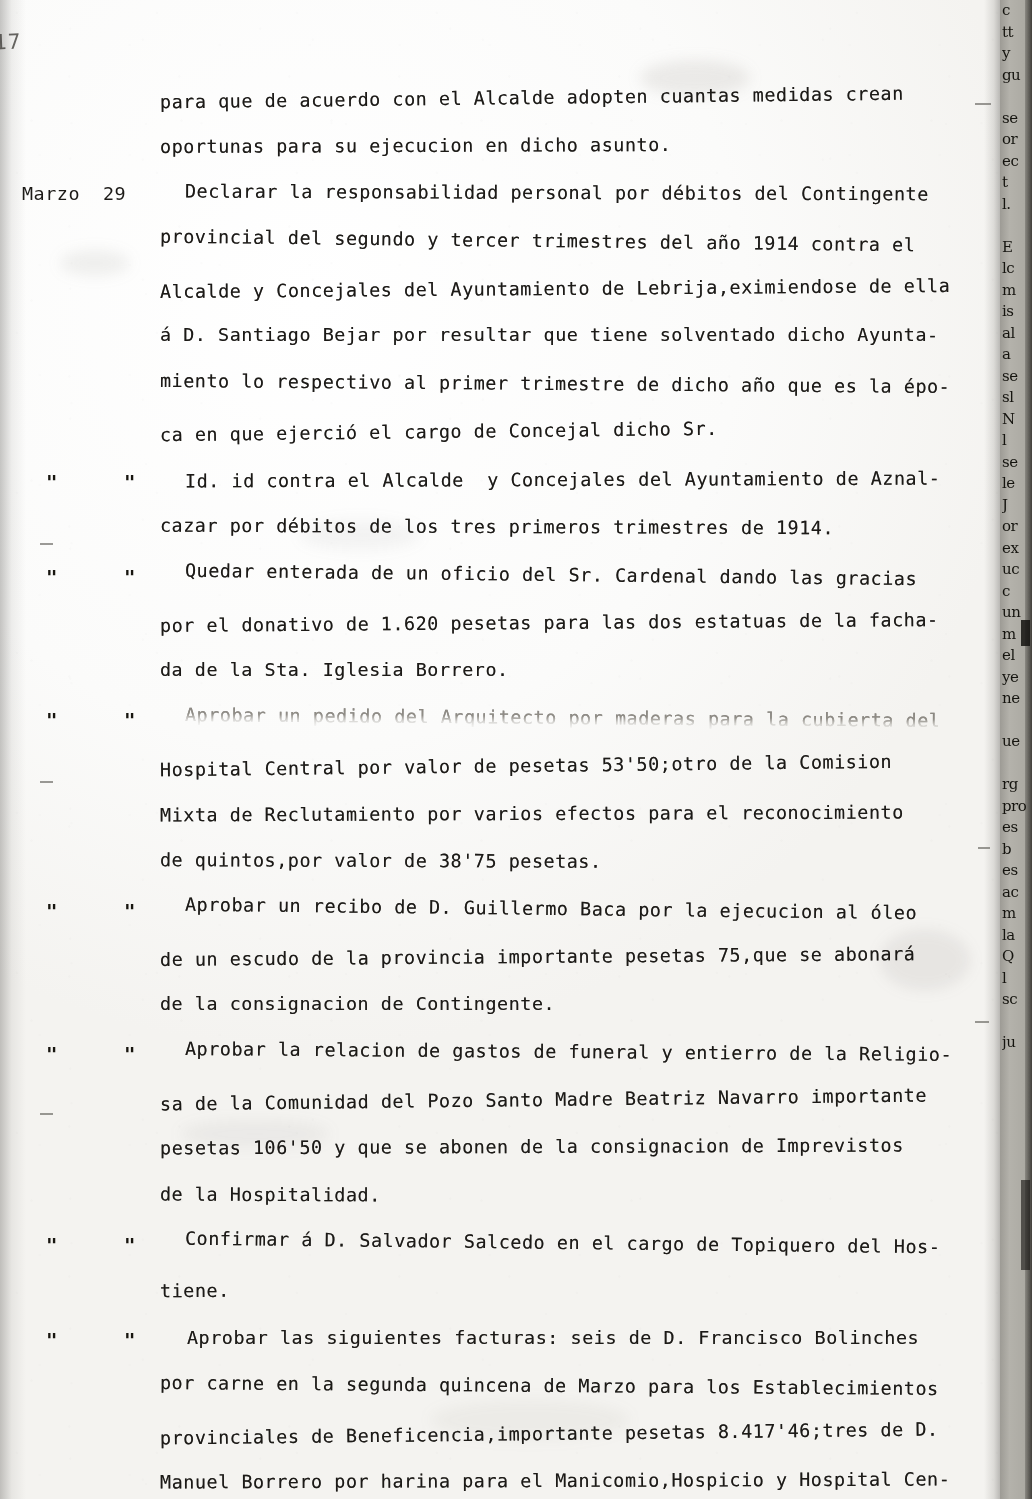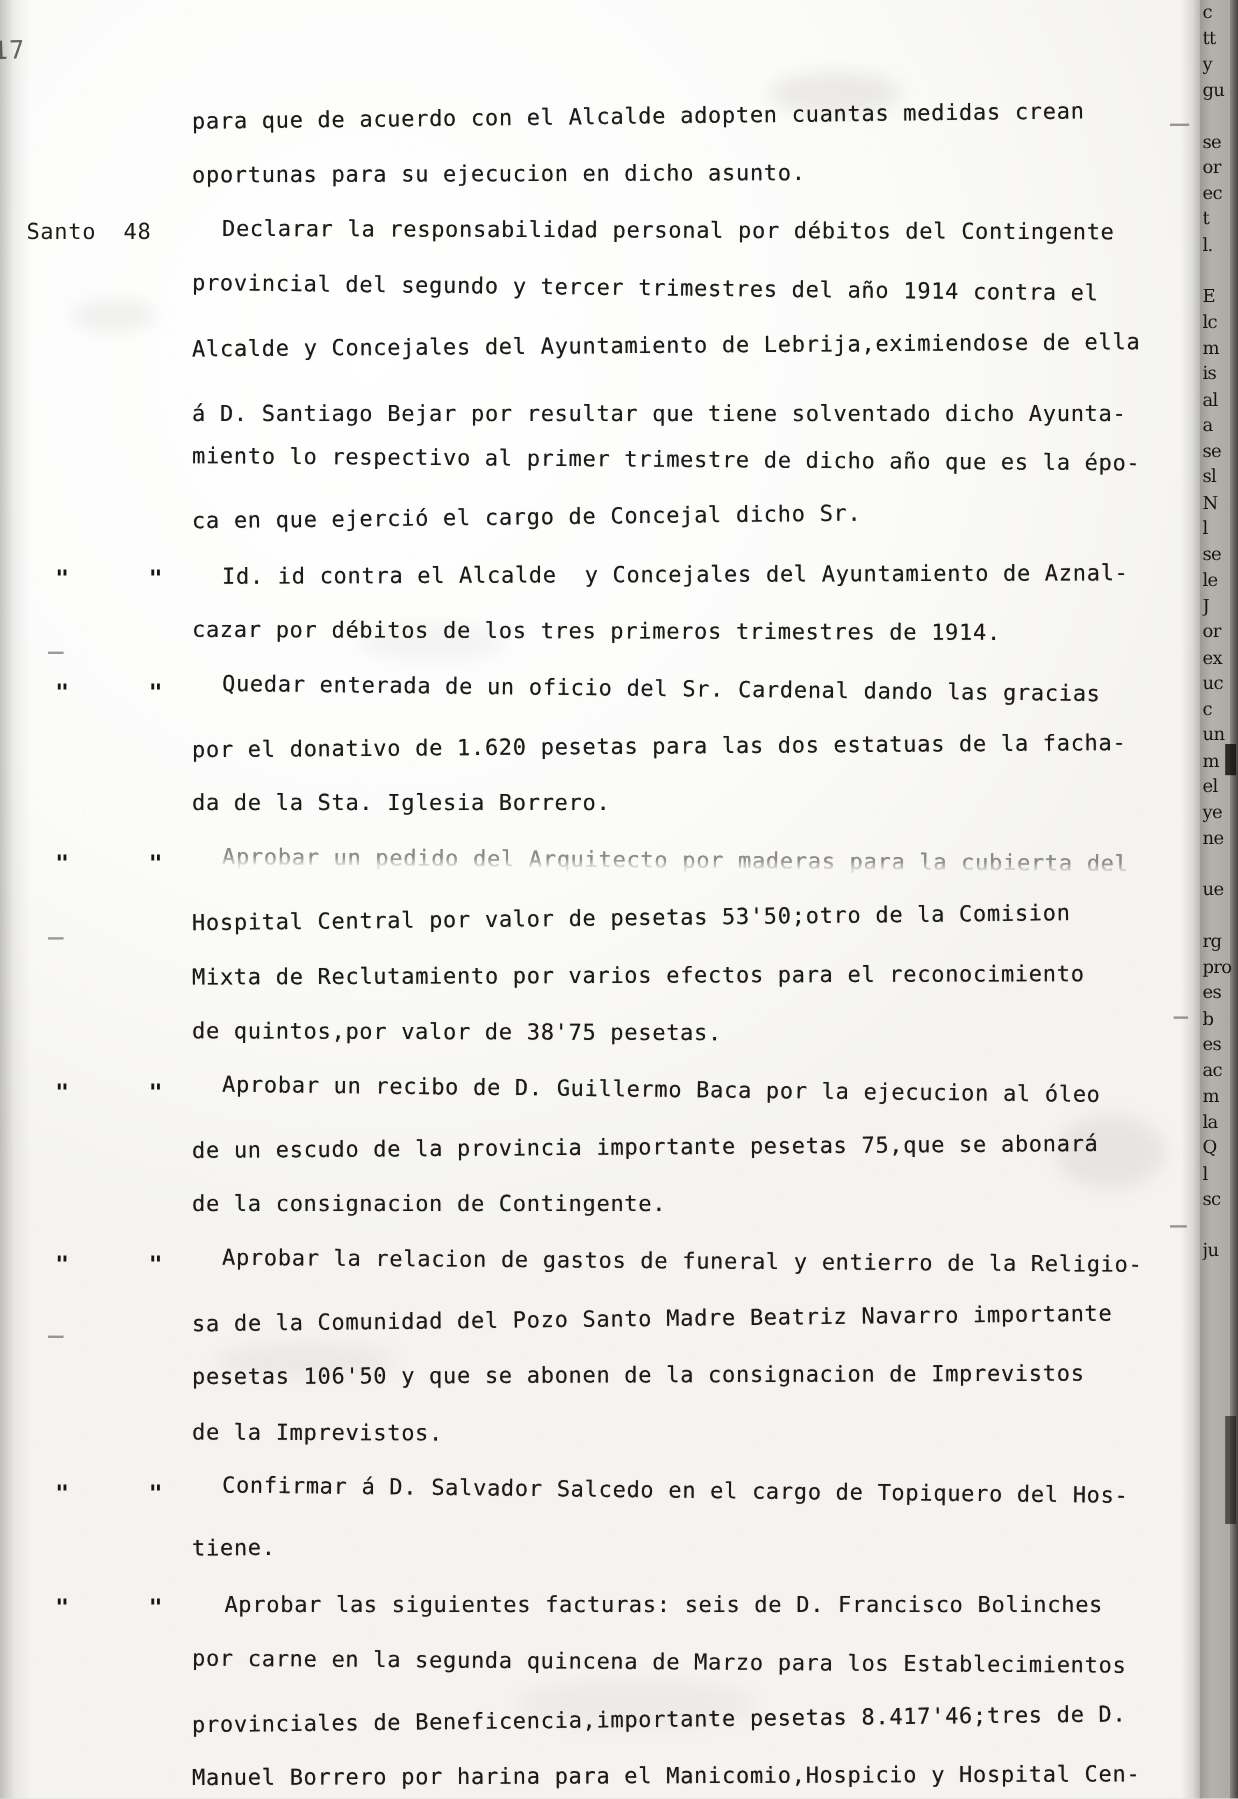--- a/index.html
+++ b/index.html
@@ -176,22 +176,22 @@
   <div class="folio">17</div>
 
   <div class="stray-dash" style="left:975px; top:103px; width:16px;"></div>
   <div class="stray-dash" style="left:40px;  top:543px; width:13px;"></div>
   <div class="stray-dash" style="left:40px;  top:781px; width:13px;"></div>
   <div class="stray-dash" style="left:40px;  top:1113px;width:13px;"></div>
   <div class="stray-dash" style="left:975px; top:1021px;width:14px;"></div>
   <div class="stray-dash" style="left:978px; top:847px; width:12px;"></div>
 
   <div id="margin-col">
-      <div class="marginal" style="left: 22px; top: 183.4px;">Santo</div>
-      <div class="marginal" style="left: 103px; top: 183.4px;">48</div>
+      <div class="marginal" style="left: 22px; top: 183.4px;">Marzo</div>
+      <div class="marginal" style="left: 103px; top: 183.4px;">29</div>
       <div class="ditto" style="left: 46px; top: 470.6px;">"</div>
       <div class="ditto" style="left: 124px; top: 470.6px;">"</div>
       <div class="ditto" style="left: 46px; top: 566px;">"</div>
       <div class="ditto" style="left: 124px; top: 566px;">"</div>
       <div class="ditto" style="left: 46px; top: 709.1px;">"</div>
       <div class="ditto" style="left: 124px; top: 709.1px;">"</div>
       <div class="ditto" style="left: 46px; top: 899.9px;">"</div>
       <div class="ditto" style="left: 124px; top: 899.9px;">"</div>
       <div class="ditto" style="left: 46px; top: 1043px;">"</div>
       <div class="ditto" style="left: 124px; top: 1043px;">"</div>
@@ -200,39 +200,39 @@
       <div class="ditto" style="left: 46px; top: 1329.2px;">"</div>
       <div class="ditto" style="left: 124px; top: 1329.2px;">"</div>
     </div>
 
   <div id="body-col">
       <div class="typed-line" style="left: 160px; top: 88px; transform: rotate(-0.66deg);">para que de acuerdo con el Alcalde adopten cuantas medidas crean</div>
       <div class="typed-line" style="left: 160px; top: 135.7px; transform: rotate(-0.22deg);">oportunas para su ejecucion en dicho asunto.</div>
       <div class="typed-line" style="left: 185px; top: 183.4px; transform: rotate(0.22deg);">Declarar la responsabilidad personal por débitos del Contingente</div>
       <div class="typed-line" style="left: 160px; top: 231.1px; transform: rotate(0.66deg);">provincial del segundo y tercer trimestres del año 1914 contra el</div>
       <div class="typed-line" style="left: 160px; top: 278.8px; transform: rotate(-0.44deg);">Alcalde y Concejales del Ayuntamiento de Lebrija,eximiendose de ella</div>
-      <div class="typed-line" style="left: 160px; top: 336px; transform: rotate(0deg);">á D. Santiago Bejar por resultar que tiene solventado dicho Ayunta-</div>
+      <div class="typed-line" style="left: 160px; top: 325px; transform: rotate(0deg);">á D. Santiago Bejar por resultar que tiene solventado dicho Ayunta-</div>
       <div class="typed-line" style="left: 160px; top: 374.2px; transform: rotate(0.44deg);">miento lo respectivo al primer trimestre de dicho año que es la épo-</div>
       <div class="typed-line" style="left: 160px; top: 421.9px; transform: rotate(-0.66deg);">ca en que ejerció el cargo de Concejal dicho Sr.</div>
       <div class="typed-line" style="left: 185px; top: 469.6px; transform: rotate(-0.22deg);">Id. id contra el Alcalde  y Concejales del Ayuntamiento de Aznal-</div>
       <div class="typed-line" style="left: 160px; top: 517.3px; transform: rotate(0.22deg);">cazar por débitos de los tres primeros trimestres de 1914.</div>
       <div class="typed-line" style="left: 185px; top: 565px; transform: rotate(0.66deg);">Quedar enterada de un oficio del Sr. Cardenal dando las gracias</div>
       <div class="typed-line" style="left: 160px; top: 612.7px; transform: rotate(-0.44deg);">por el donativo de 1.620 pesetas para las dos estatuas de la facha-</div>
       <div class="typed-line" style="left: 160px; top: 660.4px; transform: rotate(0deg);">da de la Sta. Iglesia Borrero.</div>
       <div class="typed-line ink-faint" style="left: 185px; top: 708.1px; transform: rotate(0.44deg);">Aprobar un pedido del Arquitecto por maderas para la cubierta del</div>
       <div class="typed-line" style="left: 160px; top: 755.8px; transform: rotate(-0.66deg);">Hospital Central por valor de pesetas 53'50;otro de la Comision</div>
       <div class="typed-line" style="left: 160px; top: 803.5px; transform: rotate(-0.22deg);">Mixta de Reclutamiento por varios efectos para el reconocimiento</div>
       <div class="typed-line" style="left: 160px; top: 851.2px; transform: rotate(0.22deg);">de quintos,por valor de 38'75 pesetas.</div>
       <div class="typed-line" style="left: 185px; top: 898.9px; transform: rotate(0.66deg);">Aprobar un recibo de D. Guillermo Baca por la ejecucion al óleo</div>
       <div class="typed-line" style="left: 160px; top: 946.6px; transform: rotate(-0.44deg);">de un escudo de la provincia importante pesetas 75,que se abonará</div>
       <div class="typed-line" style="left: 160px; top: 994.3px; transform: rotate(0deg);">de la consignacion de Contingente.</div>
       <div class="typed-line" style="left: 185px; top: 1042px; transform: rotate(0.44deg);">Aprobar la relacion de gastos de funeral y entierro de la Religio-</div>
       <div class="typed-line" style="left: 160px; top: 1089.7px; transform: rotate(-0.66deg);">sa de la Comunidad del Pozo Santo Madre Beatriz Navarro importante</div>
       <div class="typed-line" style="left: 160px; top: 1137.4px; transform: rotate(-0.22deg);">pesetas 106'50 y que se abonen de la consignacion de Imprevistos</div>
-      <div class="typed-line" style="left: 160px; top: 1185.1px; transform: rotate(0.22deg);">de la Imprevistos.</div>
+      <div class="typed-line" style="left: 160px; top: 1185.1px; transform: rotate(0.22deg);">de la Hospitalidad.</div>
       <div class="typed-line" style="left: 185px; top: 1232.8px; transform: rotate(0.66deg);">Confirmar á D. Salvador Salcedo en el cargo de Topiquero del Hos-</div>
       <div class="typed-line" style="left: 160px; top: 1280.5px; transform: rotate(-0.44deg);">tiene.</div>
       <div class="typed-line" style="left: 187px; top: 1328.2px; transform: rotate(0deg);">Aprobar las siguientes facturas: seis de D. Francisco Bolinches</div>
       <div class="typed-line" style="left: 160px; top: 1375.9px; transform: rotate(0.44deg);">por carne en la segunda quincena de Marzo para los Establecimientos</div>
       <div class="typed-line" style="left: 160px; top: 1423.6px; transform: rotate(-0.66deg);">provinciales de Beneficencia,importante pesetas 8.417'46;tres de D.</div>
       <div class="typed-line" style="left: 160px; top: 1471.3px; transform: rotate(-0.22deg);">Manuel Borrero por harina para el Manicomio,Hospicio y Hospital Cen-</div>
     </div>
 
   <div class="right-edge">
     <div class="sheet-gap"></div>

